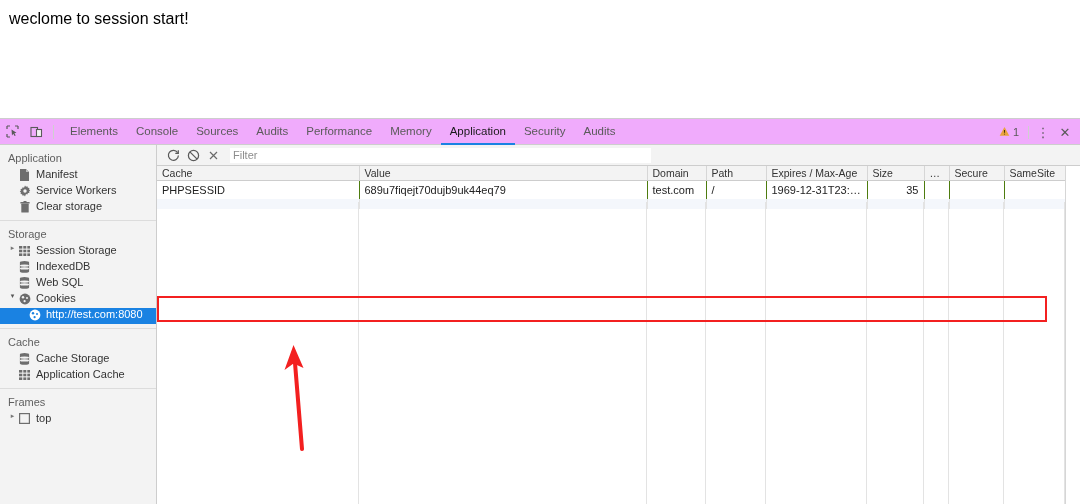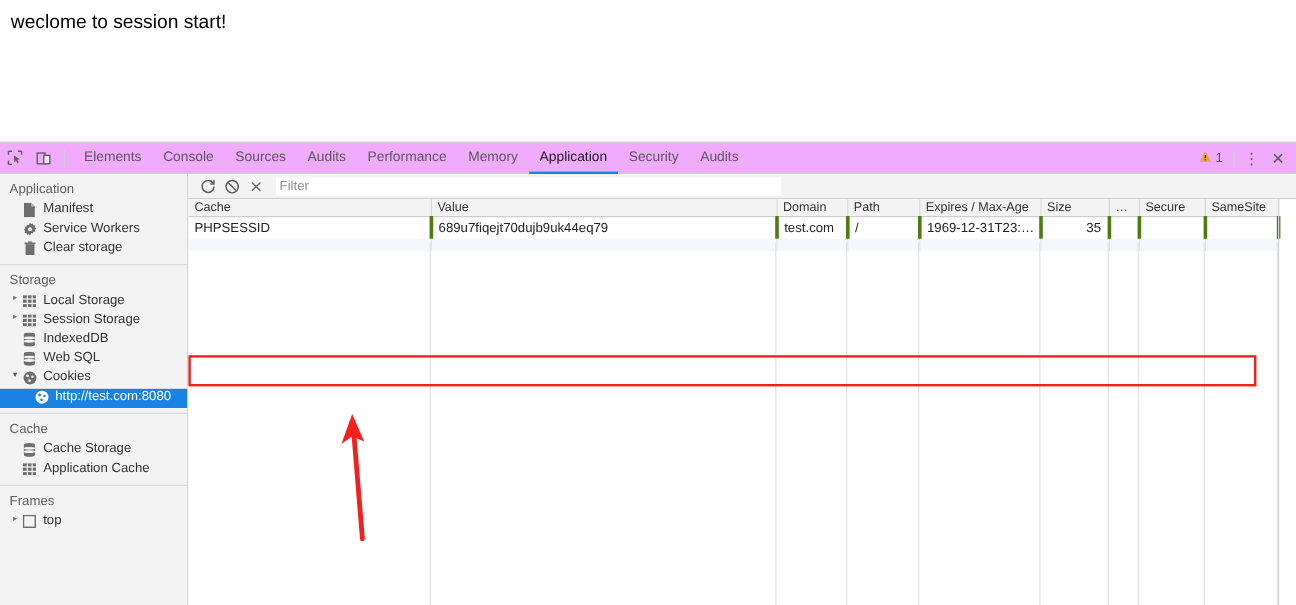--- a/index.html
+++ b/index.html
@@ -142,21 +142,21 @@
   table.cookies th {
     height: 14px; font-weight: normal; text-align: left;
     background: #f3f3f3;
     border-right: 1px solid #d6d6d6;
     border-bottom: 1px solid #cdcdcd;
     padding: 0 0 0 5px; color: #333;
     font-size: 10.5px; white-space: nowrap; overflow: hidden;
   }
   table.cookies td {
     height: 19px; padding: 0 0 0 5px;
-    border-right: 3px solid #4d7c0f;
+    border-right: 1px solid #4d7c0f;
     white-space: nowrap; overflow: hidden; text-overflow: ellipsis;
     font-size: 11px; color: #222;
   }
   table.cookies td.num { text-align: right; padding-right: 5px; }
   tr.row-data { background: #ffffff; }
   tr.row-stripe { background: #f4f7fc; height: 10px; }
   tr.row-stripe td { height: 10px; border-right: 1px solid #e3e3e3; }
 
   
   #col-lines {
@@ -281,33 +281,20 @@
             <rect x="0.3" y="1.1" width="9.4" height="1.4" rx="0.5" fill="#6e6e6e"></rect>
             <rect x="3.5" y="0" width="3" height="1.3" fill="#6e6e6e"></rect>
           </svg>
         </span>
         <span class="slabel">Clear storage</span>
       </div>
 
       <div class="side-sep"></div>
 
       <div class="side-section-title">Storage</div>
-      <div class="side-item">
-        <span class="twisty">▸</span>
-        <span class="sicon">
-          <svg width="11" height="10" viewBox="0 0 11 10">
-              <rect width="11" height="2.6" fill="#6e6e6e"></rect>
-              <rect y="3.7" width="11" height="2.6" fill="#6e6e6e"></rect>
-              <rect y="7.4" width="11" height="2.6" fill="#6e6e6e"></rect>
-              <rect x="3.3" width="1" height="10" fill="#f3f3f3"></rect>
-              <rect x="7.3" width="1" height="10" fill="#f3f3f3"></rect>
-            </svg>
-        </span>
-        <span class="slabel">Local Storage</span>
-      </div>
       <div class="side-item">
         <span class="twisty">▸</span>
         <span class="sicon">
           <svg width="11" height="10" viewBox="0 0 11 10">
               <rect width="11" height="2.6" fill="#6e6e6e"></rect>
               <rect y="3.7" width="11" height="2.6" fill="#6e6e6e"></rect>
               <rect y="7.4" width="11" height="2.6" fill="#6e6e6e"></rect>
               <rect x="3.3" width="1" height="10" fill="#f3f3f3"></rect>
               <rect x="7.3" width="1" height="10" fill="#f3f3f3"></rect>
             </svg>

